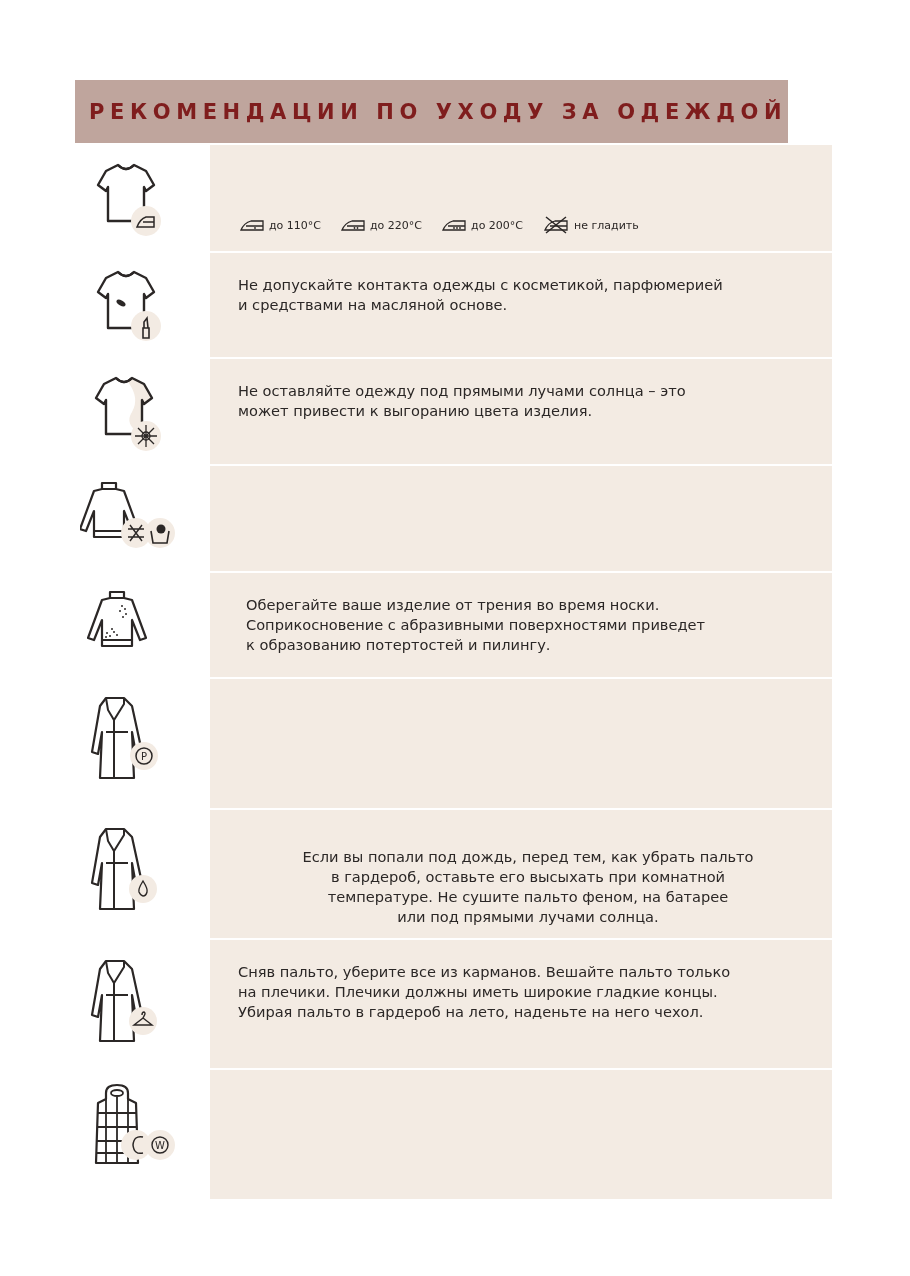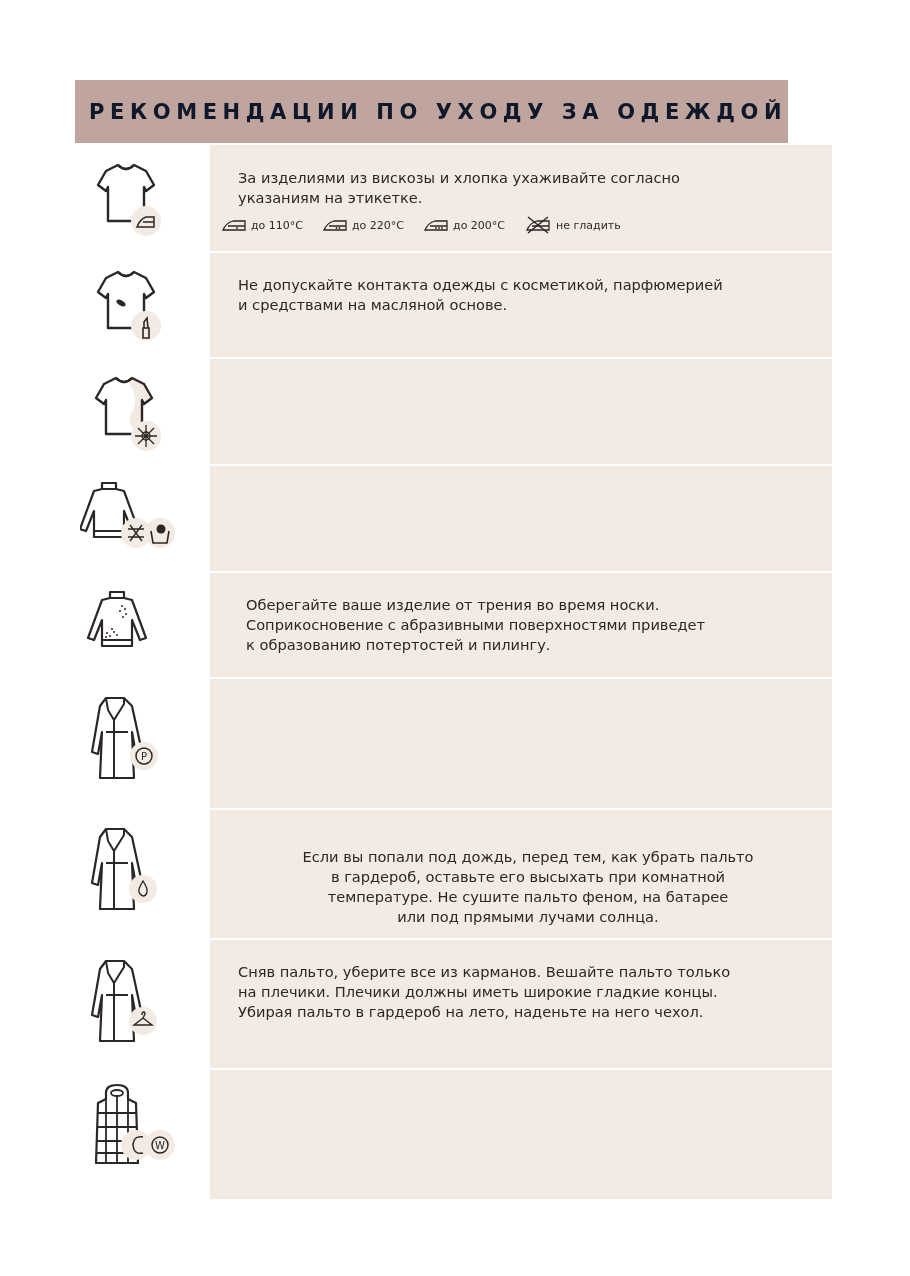--- a/index.html
+++ b/index.html
@@ -6,21 +6,21 @@
   html, body { width: 910px; height: 1276px; background: #ffffff; overflow: hidden; }
   body { position: relative; font-family: "DejaVu Sans", sans-serif; color: #2b2726; }
 
   .header {
     position: absolute; left: 75px; top: 80px; width: 713px; height: 63px;
     background: #bfa59d;
     display: flex; align-items: center;
     padding-left: 14px;
   }
   .header-title {
-    color: #0f172a; font-family: "DejaVu Sans", sans-serif; font-weight: bold;
+    color: #7f1d1d; font-family: "DejaVu Sans", sans-serif; font-weight: bold;
     font-size: 21px; letter-spacing: 5.6px; white-space: nowrap;
   }
 
   .panel {
     position: absolute; left: 210px; top: 145px; width: 622px; height: 1054px;
     background: #f3ebe3;
   }
 
   .row { position: absolute; left: 0; width: 910px; }
   .row .divider {
@@ -55,23 +55,21 @@
 
 <div class="row" style="top:145px;height:107px;">
   <div class="icon-cell">
     <svg width="80" height="80" viewBox="0 0 80 80" style="left:8px;top:14px;">
       <path d="M18 12 L30 6 Q38 14 46 6 L58 12 L66 26 L58 32 L56 28 L56 62 L20 62 L20 28 L18 32 L10 26 Z" fill="none" stroke="#2b2726" stroke-width="2.4" stroke-linejoin="round"></path>
       <path d="M30 6 Q38 14 46 6" fill="none" stroke="#2b2726" stroke-width="2.2"></path>
       <circle cx="58" cy="62" r="15" fill="#f3ebe3"></circle>
       <path d="M49 68 L66 68 L66 58 L58 58 Q52 60 49 68 Z M55 63 L66 63" fill="none" stroke="#2b2726" stroke-width="1.5"></path>
     </svg>
   </div>
-  <div class="text" style="top:23px;">За изделиями из вискозы и хлопка ухаживайте согласно
-указаниям на этикетке.</div>
-  <div class="iron-legend" style="top:71px;left:222px;">
+  <div class="iron-legend" style="top:71px;left:240px;">
     <span class="iron-item">
       <svg width="24" height="12" viewBox="0 0 24 12">
           <path d="M1 11 L23 11 L23 2 L11 2 Q4 4 1 11 Z M6 7 L23 7" fill="none" stroke="#2b2726" stroke-width="1.3"></path>
           <circle cx="15" cy="9" r="0.9" fill="#2b2726"></circle>
         </svg>
       <span>до 110°C</span>
     </span>
     <span class="iron-item">
       <svg width="24" height="12" viewBox="0 0 24 12">
           <path d="M1 11 L23 11 L23 2 L11 2 Q4 4 1 11 Z M6 7 L23 7" fill="none" stroke="#2b2726" stroke-width="1.3"></path>
@@ -119,20 +117,22 @@
   <div class="icon-cell">
     <svg width="80" height="80" viewBox="0 0 80 80" style="left:6px;top:14px;">
       <path d="M42 10 Q54 26 46 40 Q38 52 54 62 L56 62 L56 28 L58 32 L66 26 L58 12 L46 6 Z" fill="#f3ebe3"></path>
       <path d="M18 12 L30 6 Q38 14 46 6 L58 12 L66 26 L58 32 L56 28 L56 62 L20 62 L20 28 L18 32 L10 26 Z" fill="none" stroke="#2b2726" stroke-width="2.4" stroke-linejoin="round"></path>
       <path d="M30 6 Q38 14 46 6" fill="none" stroke="#2b2726" stroke-width="2.2"></path>
       <circle cx="60" cy="64" r="15" fill="#f3ebe3"></circle>
       <circle cx="60" cy="64" r="4" fill="none" stroke="#2b2726" stroke-width="1.3"></circle>
       <path d="M60 53 L60 75 M49 64 L71 64 M52 56 L68 72 M68 56 L52 72" stroke="#2b2726" stroke-width="1.3"></path>
     </svg>
   </div>
+  <div class="text" style="top:23px;">Не оставляйте одежду под прямыми лучами солнца – это
+может привести к выгоранию цвета изделия.</div>
   <div class="divider"></div>
 </div>
 
 <div class="row" style="top:465px;height:107px;">
   <div class="icon-cell">
     <svg width="110" height="80" viewBox="0 0 110 80" style="left:0px;top:12px;">
       <path d="M22 6 L36 6 L36 12 L44 14 L58 52 L52 54 L44 34 L44 60 L14 60 L14 34 L6 54 L0 52 L14 14 L22 12 Z" fill="none" stroke="#2b2726" stroke-width="2.2" stroke-linejoin="round"></path>
       <path d="M22 12 L36 12 M14 54 L44 54" stroke="#2b2726" stroke-width="2"></path>
       <circle cx="56" cy="56" r="15" fill="#f3ebe3"></circle>
       <circle cx="80" cy="56" r="15" fill="#f3ebe3"></circle>

